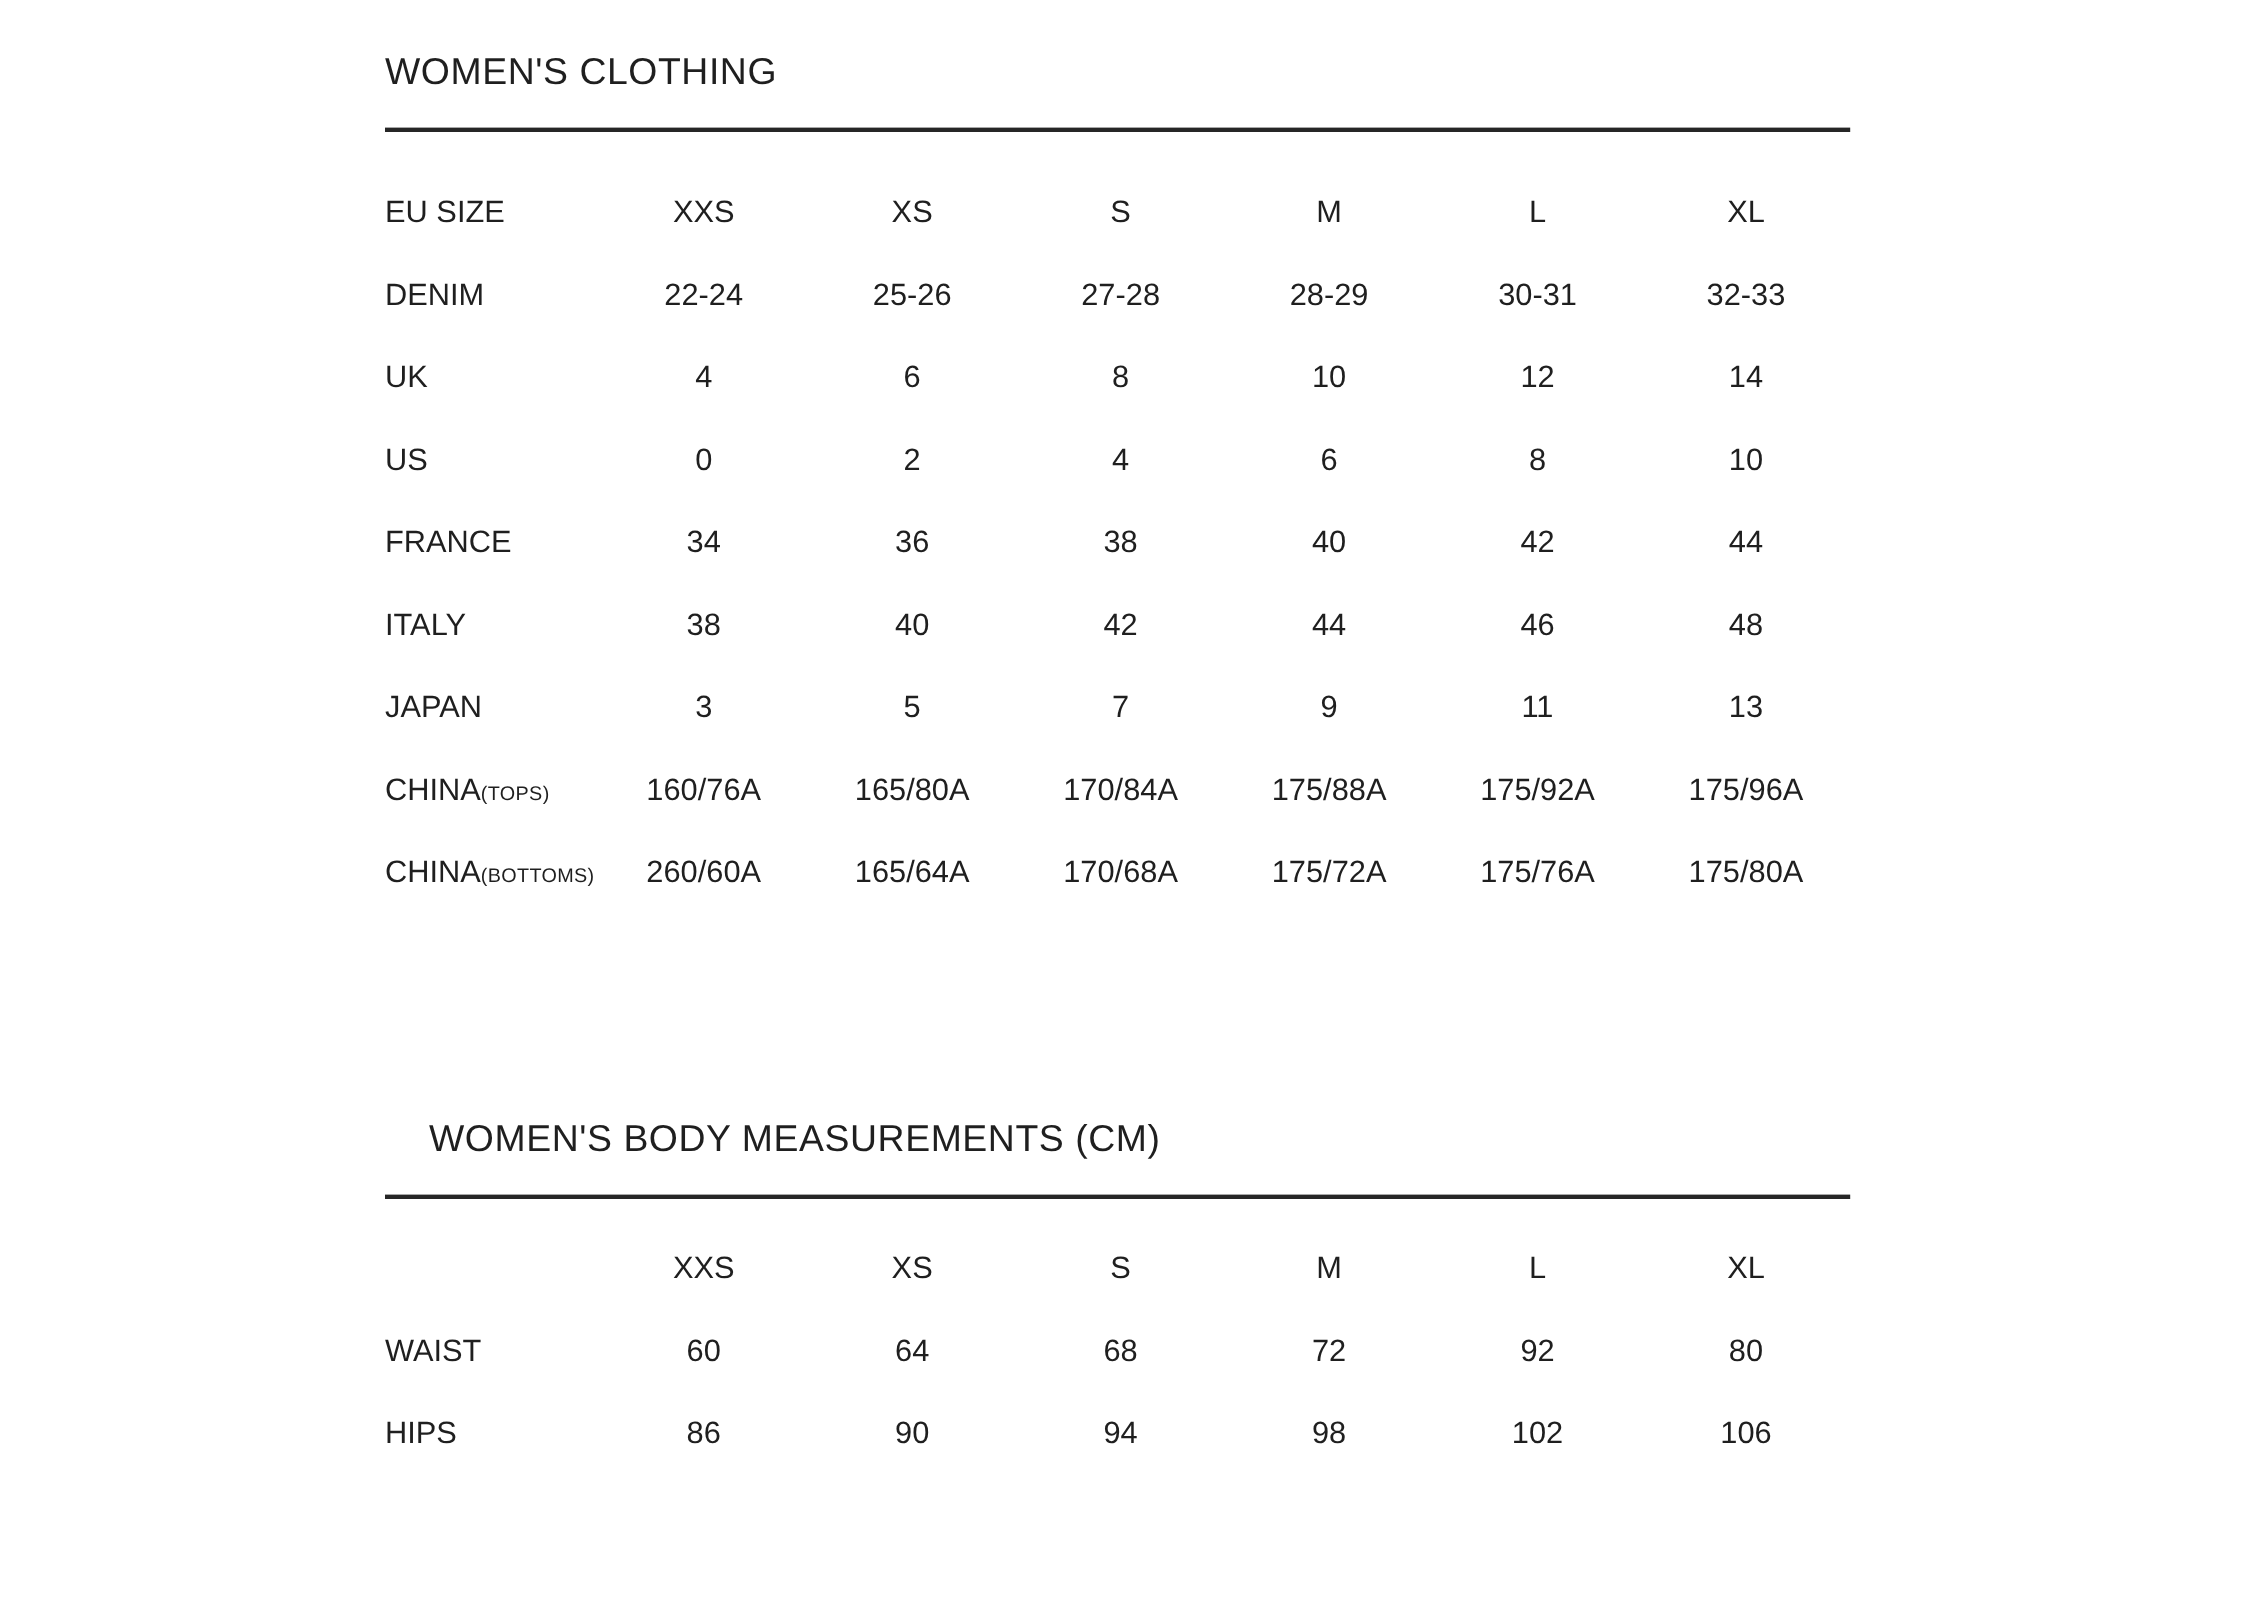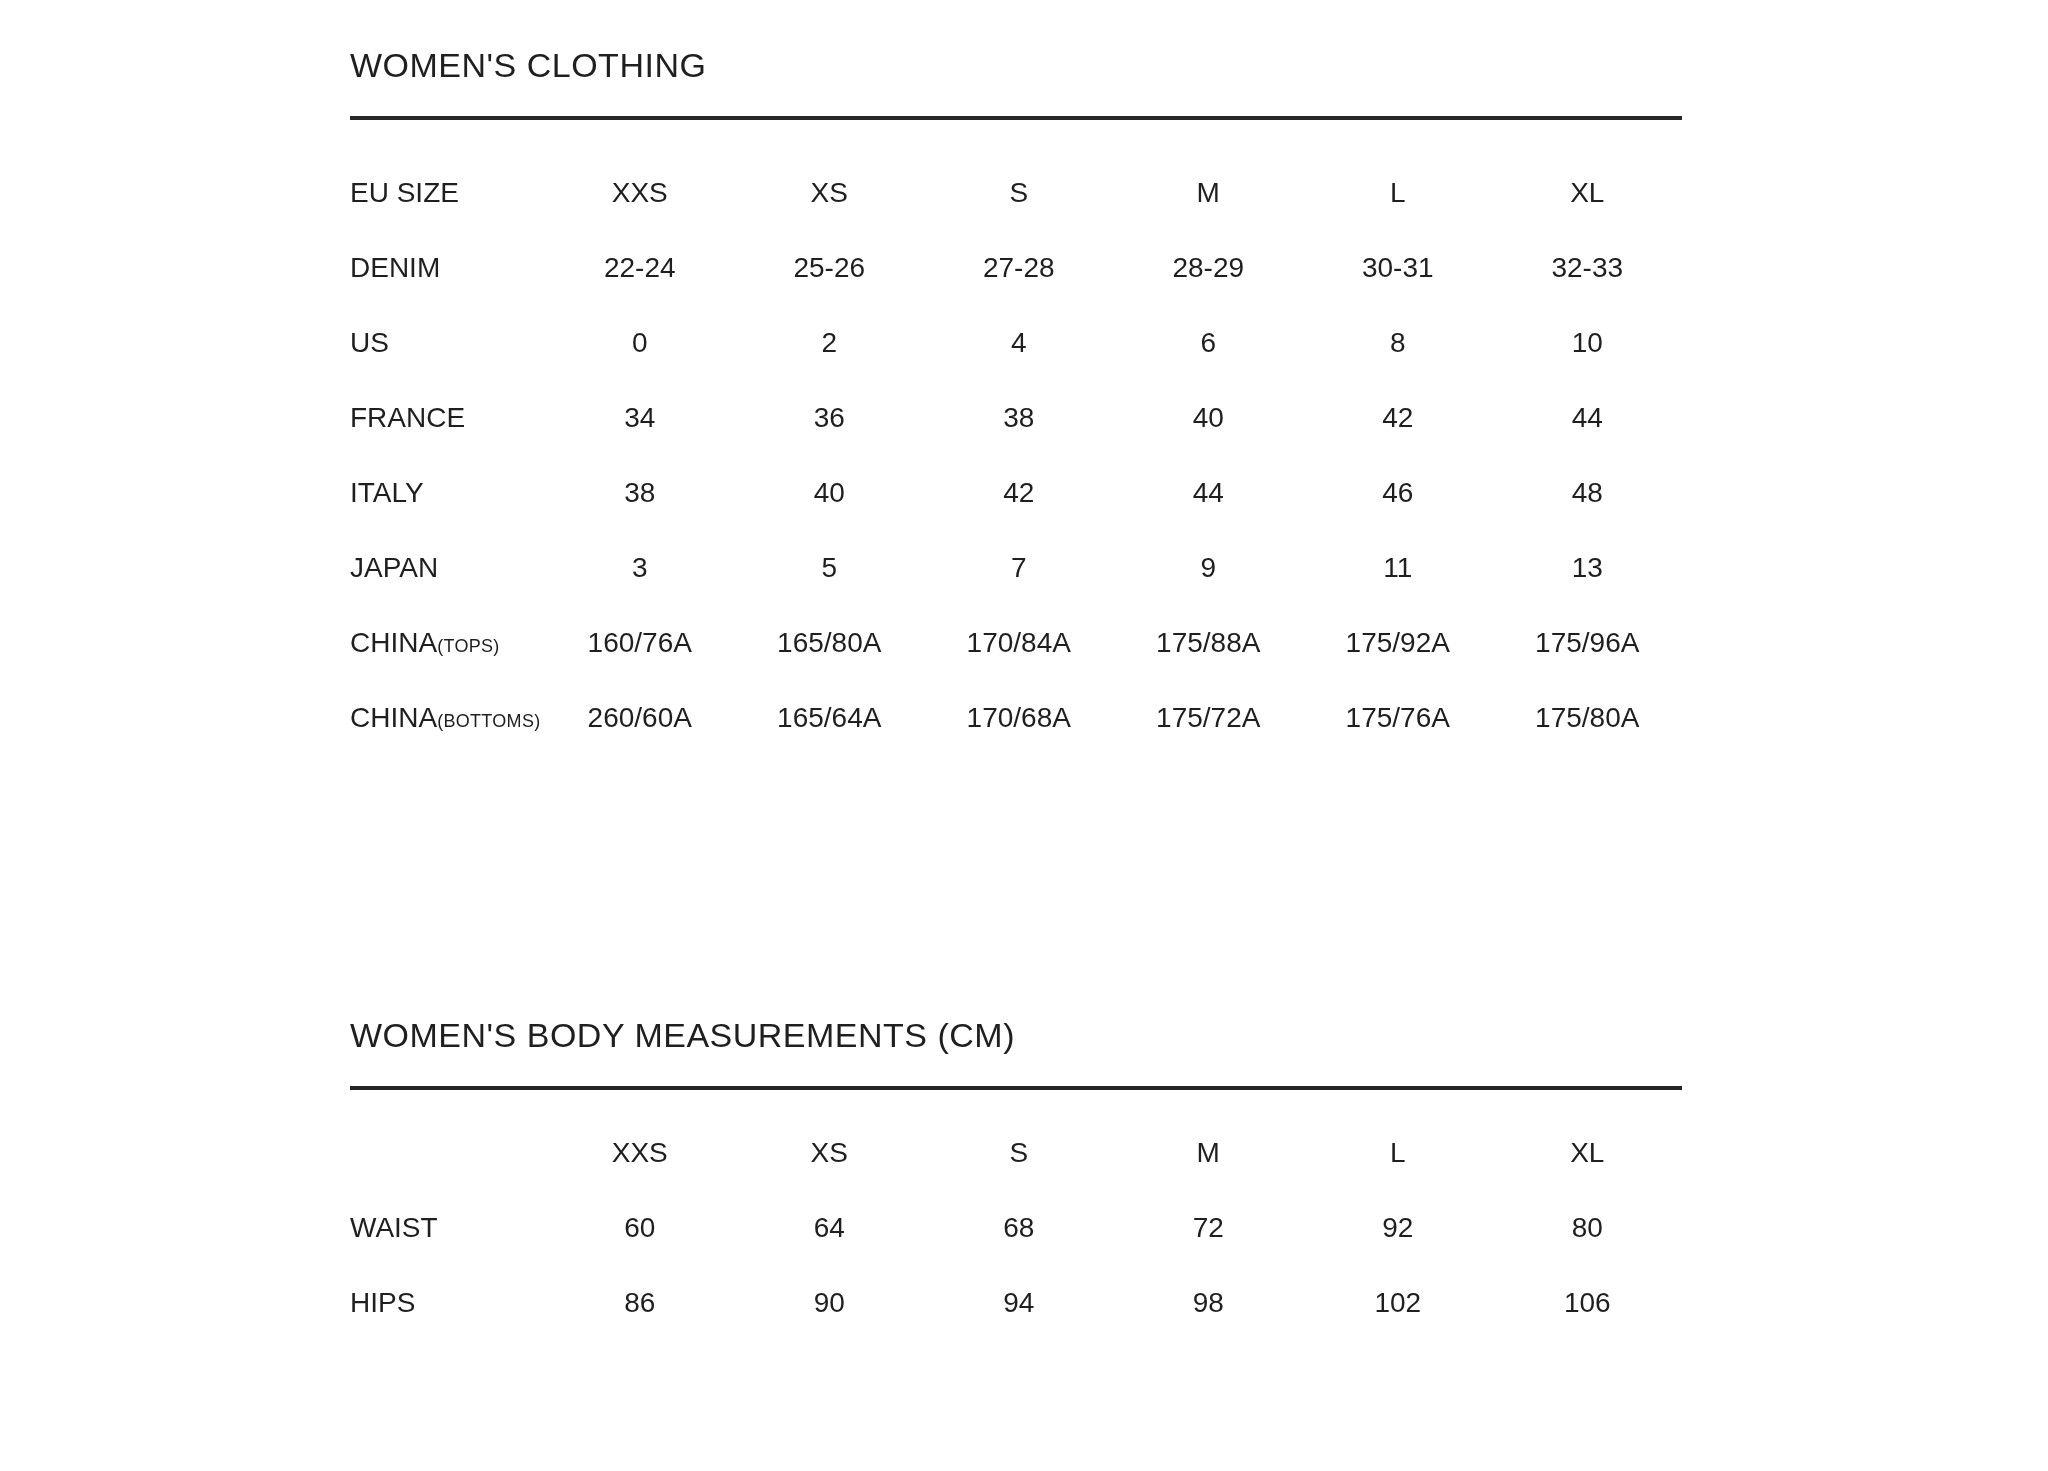--- a/index.html
+++ b/index.html
@@ -21,21 +21,21 @@
     position: absolute;
     left: 350px;
     width: 1332px;
     font-size: 34px;
     line-height: 38px;
     letter-spacing: 0.5px;
     white-space: nowrap;
     color: #1f1f1f;
   }
   .title-clothing { top: 46px; }
-  .title-measurements { top: 1016px; }
+  .title-measurements { top: 1016px; margin-left: 40px; }
   .rule {
     position: absolute;
     left: 350px;
     width: 1332px;
     height: 4px;
     background: #262626;
   }
   .rule-1 { top: 116px; }
   .rule-2 { top: 1086px; }
   table.size-table {
@@ -96,20 +96,29 @@
       <tr>
         <td class="label-cell">DENIM</td>
         <td>22-24</td>
         <td>25-26</td>
         <td>27-28</td>
         <td>28-29</td>
         <td>30-31</td>
         <td>32-33</td>
       </tr>
       <tr>
+        <td class="label-cell">UK</td>
+        <td>4</td>
+        <td>6</td>
+        <td>8</td>
+        <td>10</td>
+        <td>12</td>
+        <td>14</td>
+      </tr>
+      <tr>
         <td class="label-cell">US</td>
         <td>0</td>
         <td>2</td>
         <td>4</td>
         <td>6</td>
         <td>8</td>
         <td>10</td>
       </tr>
       <tr>
         <td class="label-cell">FRANCE</td>

